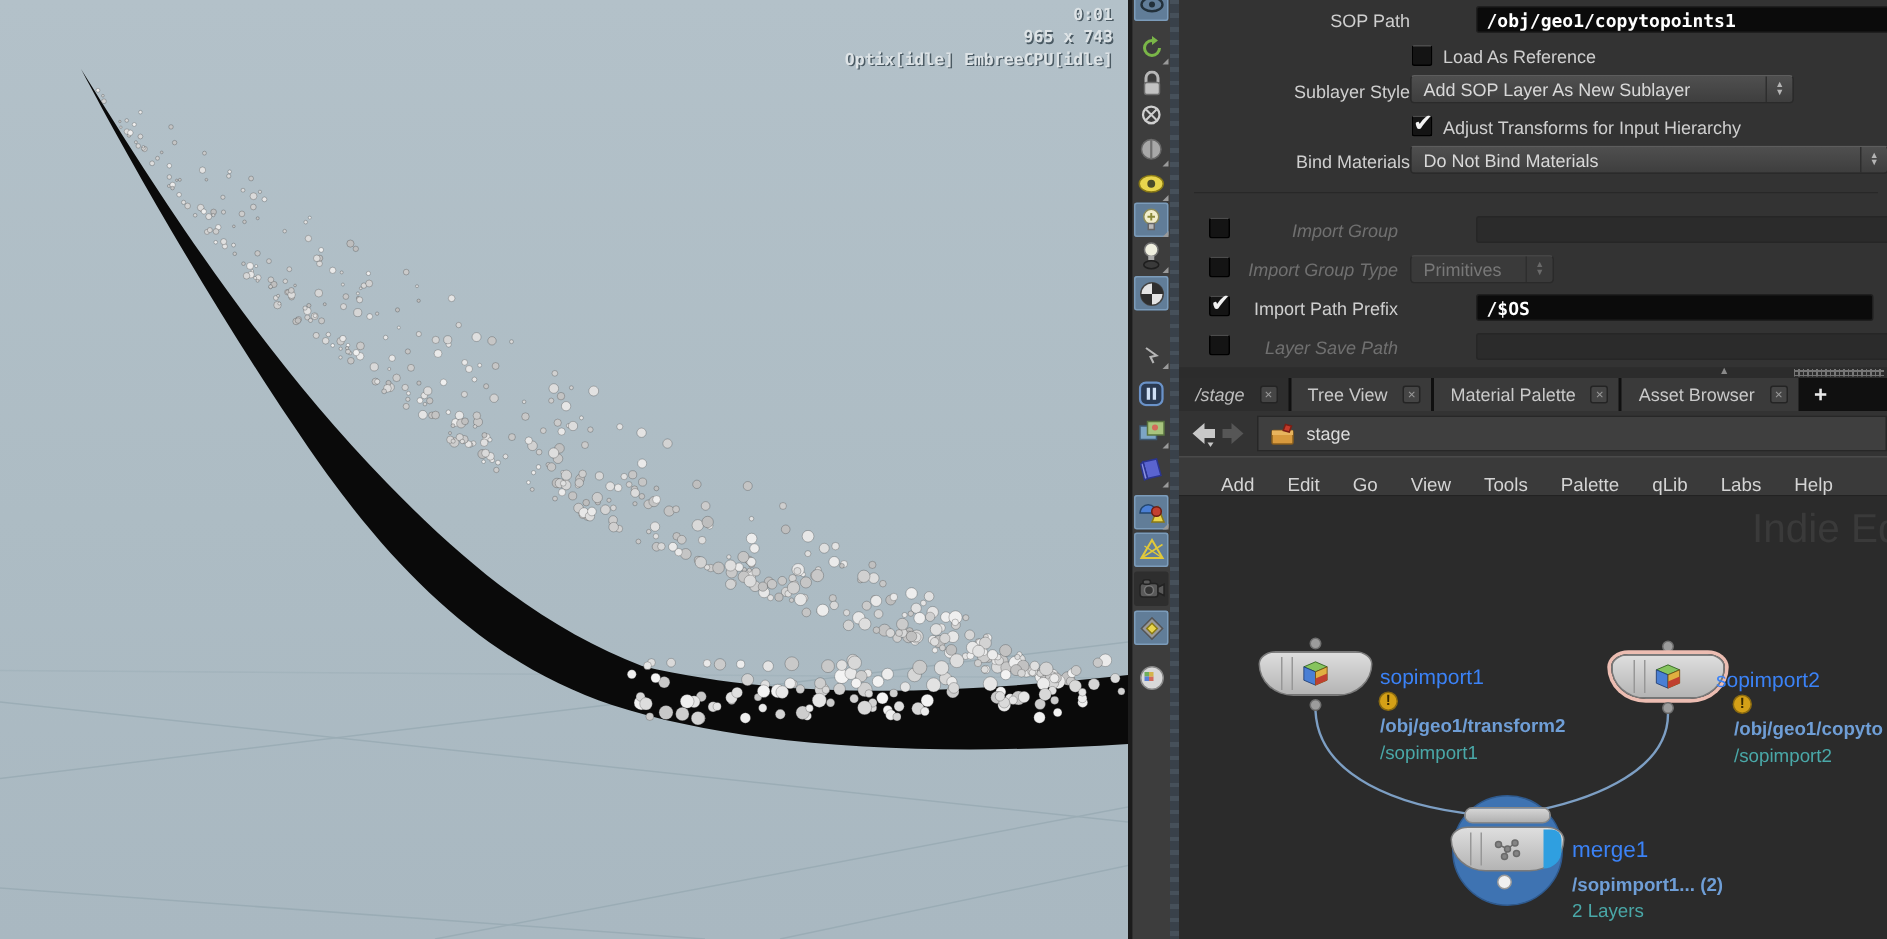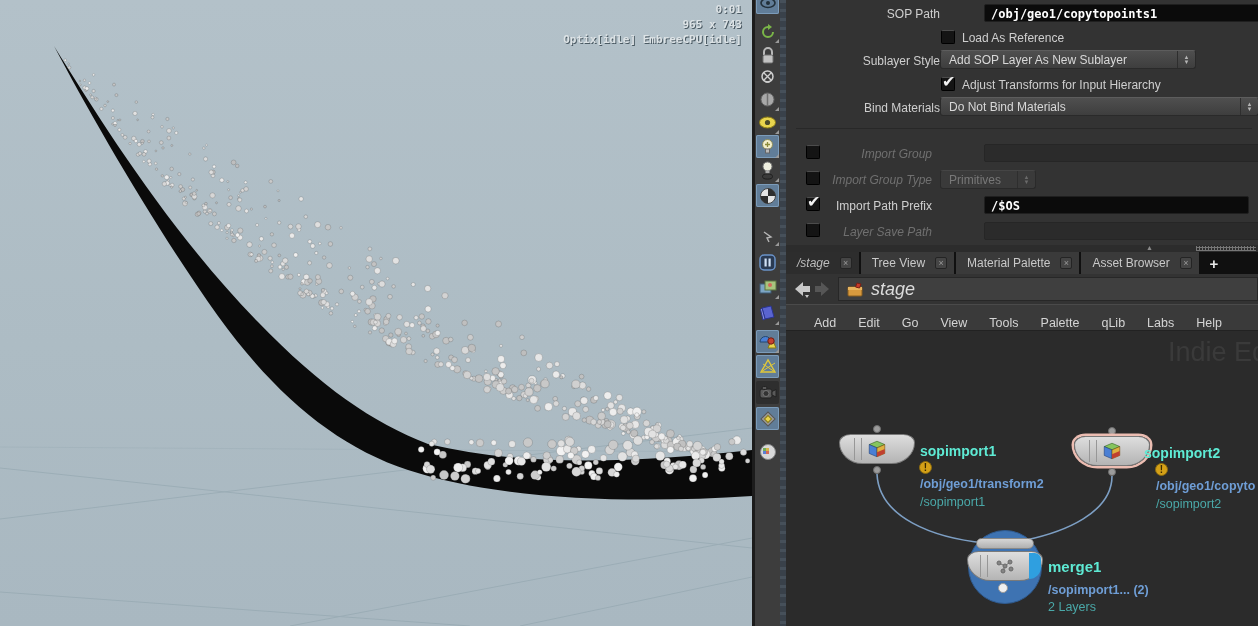--- a/index.html
+++ b/index.html
@@ -68,42 +68,42 @@
   .ptab .close { margin-left:10px; width:12px; height:12px; background:#454545;
     border:1px solid #242424; border-radius:2px; color:#999; font-size:9px;
     line-height:10px; text-align:center; font-style:normal; }
   .newtab { width:26px; display:flex; align-items:center; justify-content:center;
     color:#e8e8e8; font-size:15px; font-weight:bold; }
 
   
   #crumbrow { left:786px; top:274px; width:472px; height:30px; background:#333333; }
   #crumb-path { position:absolute; left:52px; top:3px; right:0; height:24px;
     background:#3f3f3f; border:1px solid #272727; display:flex; align-items:center;
-    color:#dcdcdc; font-size:18px;font-style:italic; }
+    color:#dcdcdc; font-size:12px; }
   #crumb-path svg { margin:0 7px 0 8px; }
 
   
   #menubar { left:786px; top:304px; width:472px; height:27px; background:#3a3a3a;
     border-top:1px solid #4a4a4a; border-bottom:1px solid #222;
     display:flex; align-items:flex-end; padding-left:28px; }
   .mitem { color:#d4d4d4; font-size:12.5px; margin-right:22px; }
 
   
   #network { left:786px; top:331px; width:472px; height:295px; background:#2b2b2b; overflow:hidden; }
   #watermark { position:absolute; left:382px; top:6px; font-size:27px; color:#3a3a3a;
     white-space:nowrap; }
   .nodebody { position:absolute; width:76px; height:30px;
     background:linear-gradient(#dedede,#b4b4b4);
     border:1px solid #7a7a7a; border-radius:12px 12px 24px 24px / 9px 9px 22px 22px;
     display:flex; align-items:center; justify-content:center; }
   .nodebody .stripe { position:absolute; top:3px; bottom:3px; width:1px; background:#979797; }
   .nodebody.selected { box-shadow:0 0 0 2.5px #ecbdb2; }
   .iodot { position:absolute; width:8px; height:8px; border-radius:50%;
     background:#9c9c9c; border:1px solid #6e6e6e; }
-  .ntitle { position:absolute; font-size:14px; color:#5eead4; white-space:nowrap;font-weight:bold; }
+  .ntitle { position:absolute; font-size:14px; color:#3b82f6; white-space:nowrap; }
   .ninfo1 { position:absolute; font-size:12.5px; color:#6f9ed6; white-space:nowrap;font-weight:bold; }
   .ninfo2 { position:absolute; font-size:12.5px; color:#4aa8a8; white-space:nowrap; }
   .warnbadge { position:absolute; width:13px; height:13px; border-radius:50%;
     background:#d4a017; border:1px solid #8a6a10; color:#3a2a00; font-size:10px;
     font-weight:bold; text-align:center; line-height:12px; }
   #merge-ring { position:absolute; width:74px; height:74px; border-radius:50%;
     background:#3e73b2; border:1px solid #2f5a8e; }
   #merge-hat { position:absolute; width:58px; height:11px; border-radius:6px;
     background:linear-gradient(#d6d6d6,#b0b0b0); border:1px solid #888; }
   #merge-flag { position:absolute; right:1px; top:1px; bottom:1px; width:12px;

